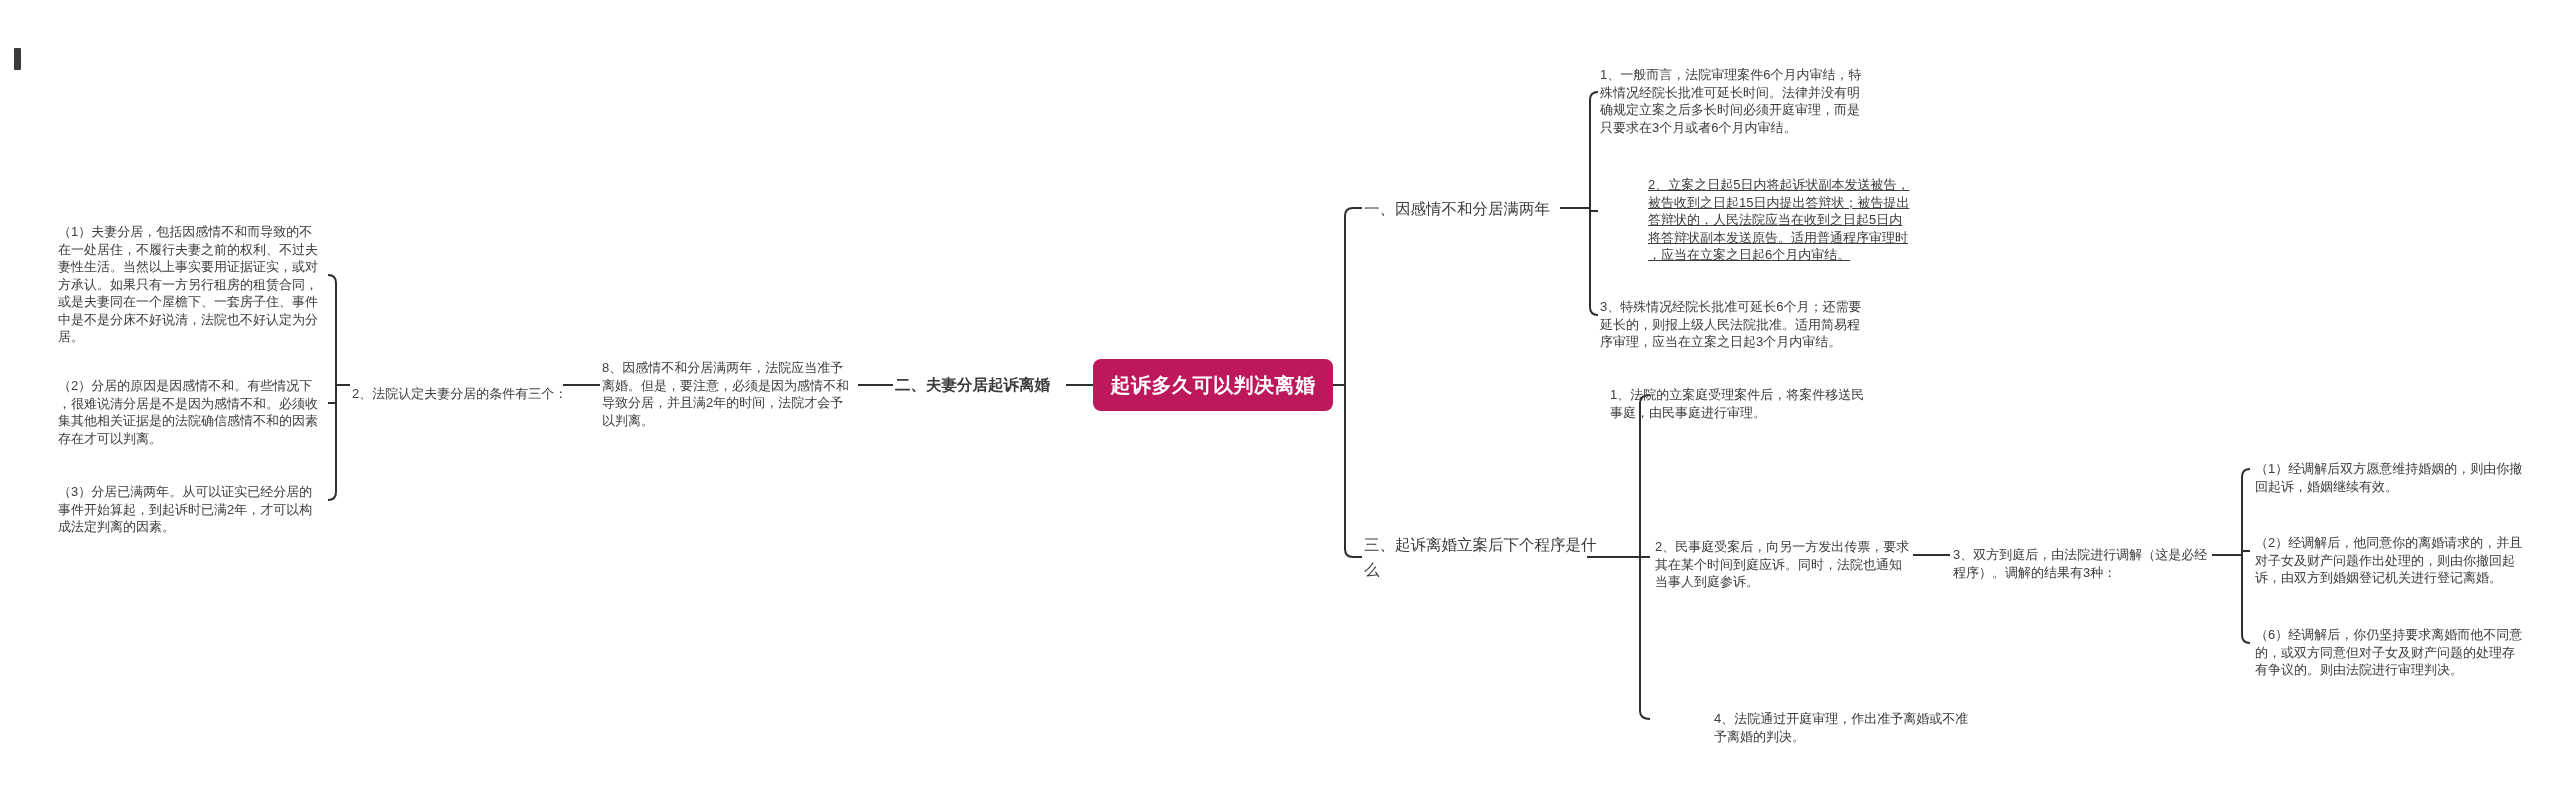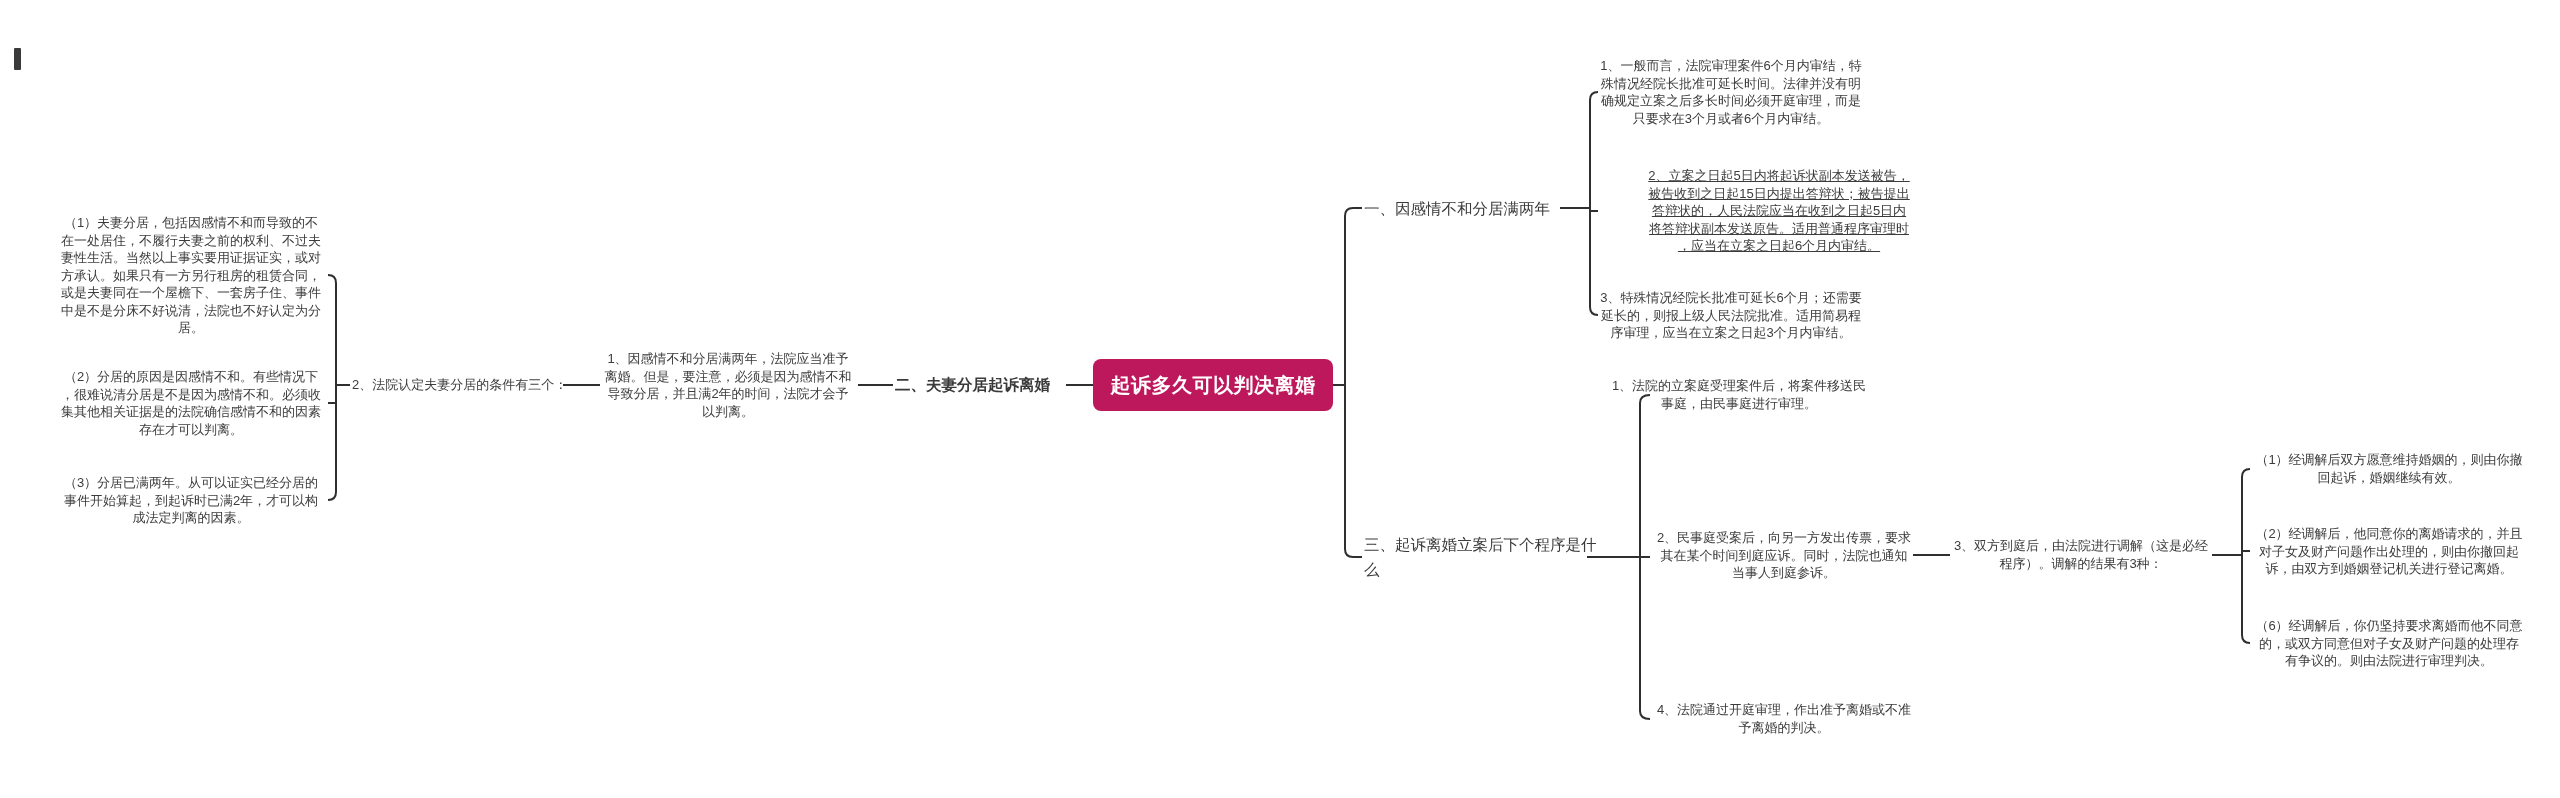--- a/index.html
+++ b/index.html
@@ -7,21 +7,22 @@
     width:2560px;height:798px;position:relative;overflow:hidden;
     background:#ffffff;
     font-family:"Liberation Sans",sans-serif;
   }
   .connectors{position:absolute;left:0;top:0;}
   .connectors path{fill:none;stroke:#2f2f2f;stroke-width:2;}
   .node{position:absolute;color:#3c3c3c;}
   .leaf{
     font-size:13px;line-height:17.5px;
     word-break:break-all;line-break:anywhere;
-    text-align:center;
+    text-align:left;
+    margin-top:9px;
   }
   .branch-label{
     font-size:15.5px;line-height:25px;color:#3a3a3a;
     white-space:nowrap;
   }
   .branch-label.wrap{white-space:normal;word-break:break-all;line-break:anywhere;}
   .root-node{
     position:absolute;left:1093px;top:359px;width:240px;height:52px;
     background:#be185d;color:#ffffff;border-radius:8px;
     display:flex;align-items:center;justify-content:center;
@@ -70,21 +71,21 @@
 <div class="node branch-label" style="left:1364px;top:196px;">一、因感情不和分居满两年</div>
 
 <div class="node leaf" style="left:1600px;top:57px;width:262px;">1、一般而言，法院审理案件6个月内审结，特殊情况经院长批准可延长时间。法律并没有明确规定立案之后多长时间必须开庭审理，而是只要求在3个月或者6个月内审结。</div>
 
 <div class="node leaf" style="left:1648px;top:167px;width:262px;text-decoration:underline;">2、立案之日起5日内将起诉状副本发送被告，被告收到之日起15日内提出答辩状；被告提出答辩状的，人民法院应当在收到之日起5日内将答辩状副本发送原告。适用普通程序审理时，应当在立案之日起6个月内审结。</div>
 
 <div class="node leaf" style="left:1600px;top:289px;width:262px;">3、特殊情况经院长批准可延长6个月；还需要延长的，则报上级人民法院批准。适用简易程序审理，应当在立案之日起3个月内审结。</div>
 
 <div class="node branch-label" style="left:895px;top:372px;font-weight:bold;">二、夫妻分居起诉离婚</div>
 
-<div class="node leaf" style="left:602px;top:350px;width:252px;">1、因感情不和分居满两年，法院应当准予离婚。但是，要注意，必须是因为感情不和导致分居，并且满2年的时间，法院才会予以判离。</div>
+<div class="node leaf" style="left:602px;top:350px;width:252px;">8、因感情不和分居满两年，法院应当准予离婚。但是，要注意，必须是因为感情不和导致分居，并且满2年的时间，法院才会予以判离。</div>
 
 <div class="node leaf" style="left:352px;top:376px;white-space:nowrap;">2、法院认定夫妻分居的条件有三个：</div>
 
 <div class="node leaf" style="left:58px;top:214px;width:266px;">（1）夫妻分居，包括因感情不和而导致的不在一处居住，不履行夫妻之前的权利、不过夫妻性生活。当然以上事实要用证据证实，或对方承认。如果只有一方另行租房的租赁合同，或是夫妻同在一个屋檐下、一套房子住、事件中是不是分床不好说清，法院也不好认定为分居。</div>
 
 <div class="node leaf" style="left:58px;top:368px;width:266px;">（2）分居的原因是因感情不和。有些情况下，很难说清分居是不是因为感情不和。必须收集其他相关证据是的法院确信感情不和的因素存在才可以判离。</div>
 
 <div class="node leaf" style="left:58px;top:474px;width:266px;">（3）分居已满两年。从可以证实已经分居的事件开始算起，到起诉时已满2年，才可以构成法定判离的因素。</div>
 
 <div class="node branch-label wrap" style="left:1364px;top:532px;width:236px;">三、起诉离婚立案后下个程序是什么</div>
@@ -94,13 +95,13 @@
 <div class="node leaf" style="left:1655px;top:529px;width:258px;">2、民事庭受案后，向另一方发出传票，要求其在某个时间到庭应诉。同时，法院也通知当事人到庭参诉。</div>
 
 <div class="node leaf" style="left:1953px;top:537px;width:256px;">3、双方到庭后，由法院进行调解（这是必经程序）。调解的结果有3种：</div>
 
 <div class="node leaf" style="left:2255px;top:451px;width:268px;">（1）经调解后双方愿意维持婚姻的，则由你撤回起诉，婚姻继续有效。</div>
 
 <div class="node leaf" style="left:2255px;top:525px;width:268px;">（2）经调解后，他同意你的离婚请求的，并且对子女及财产问题作出处理的，则由你撤回起诉，由双方到婚姻登记机关进行登记离婚。</div>
 
 <div class="node leaf" style="left:2255px;top:617px;width:268px;">（6）经调解后，你仍坚持要求离婚而他不同意的，或双方同意但对子女及财产问题的处理存有争议的。则由法院进行审理判决。</div>
 
-<div class="node leaf" style="left:1655px;top:701px;width:258px;">4、法院通过开庭审理，作出准予离婚或不准予离婚的判决。</div>
+<div class="node leaf" style="left:1714px;top:701px;width:258px;">4、法院通过开庭审理，作出准予离婚或不准予离婚的判决。</div>
 
 </body></html>

